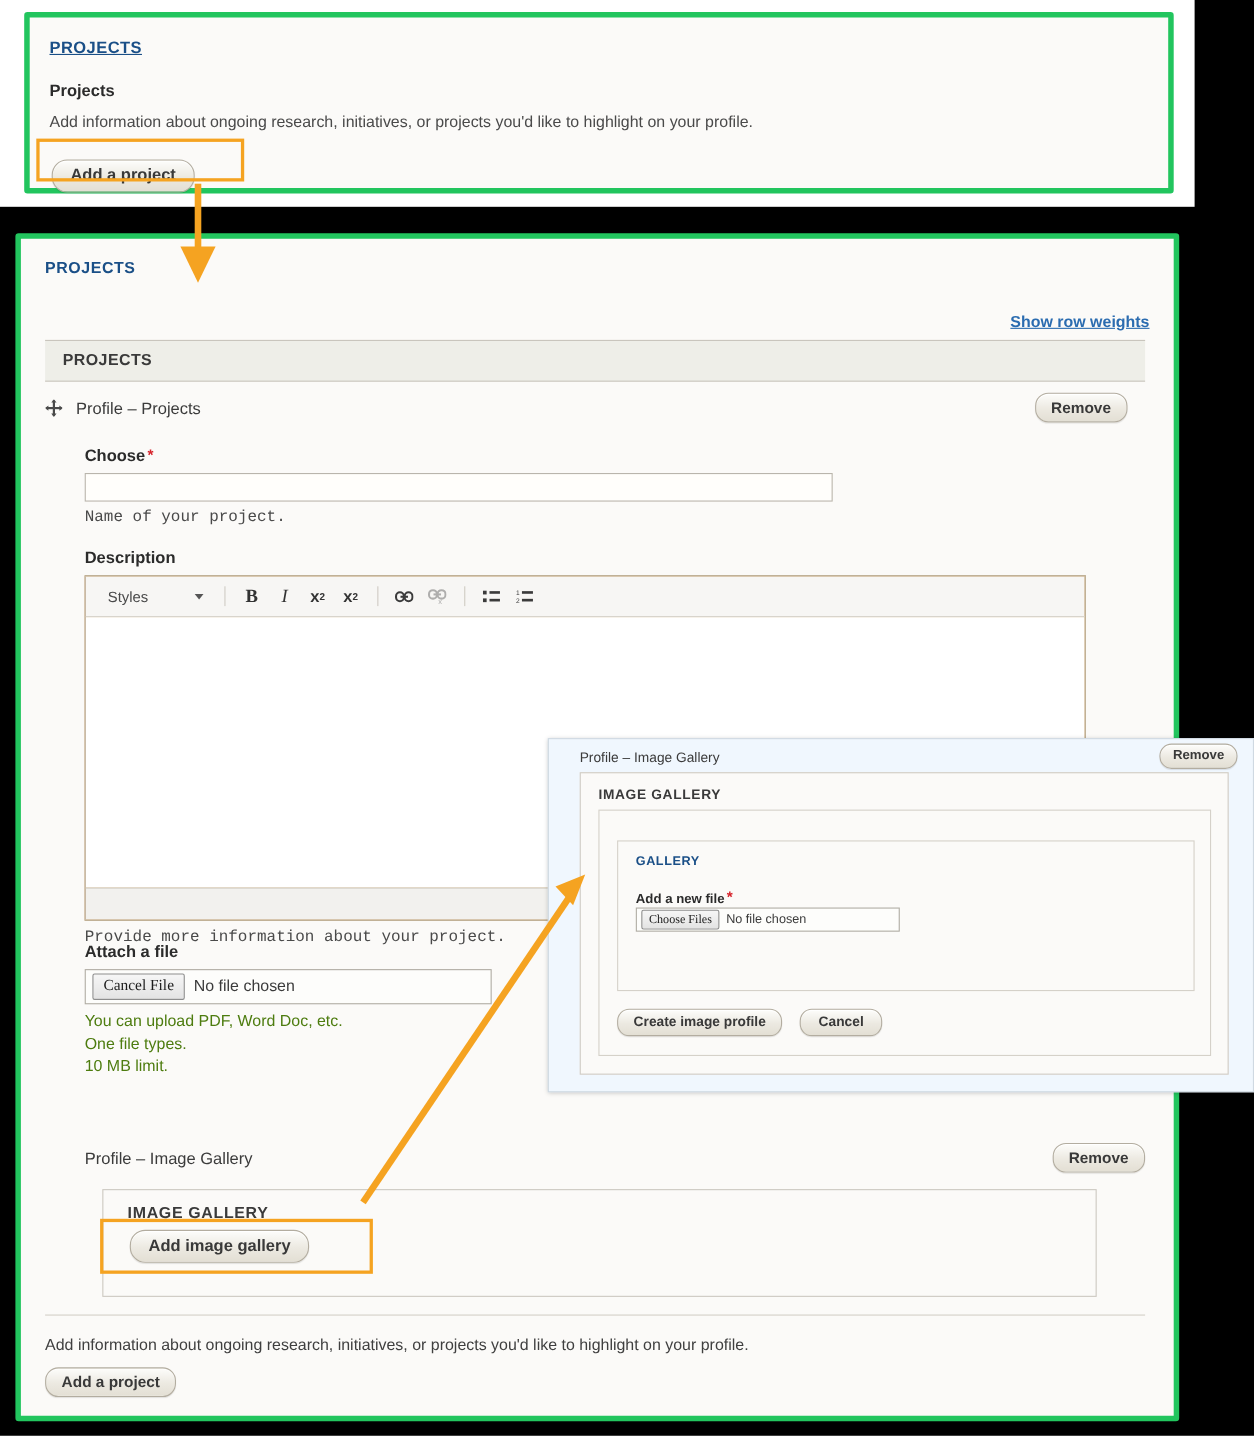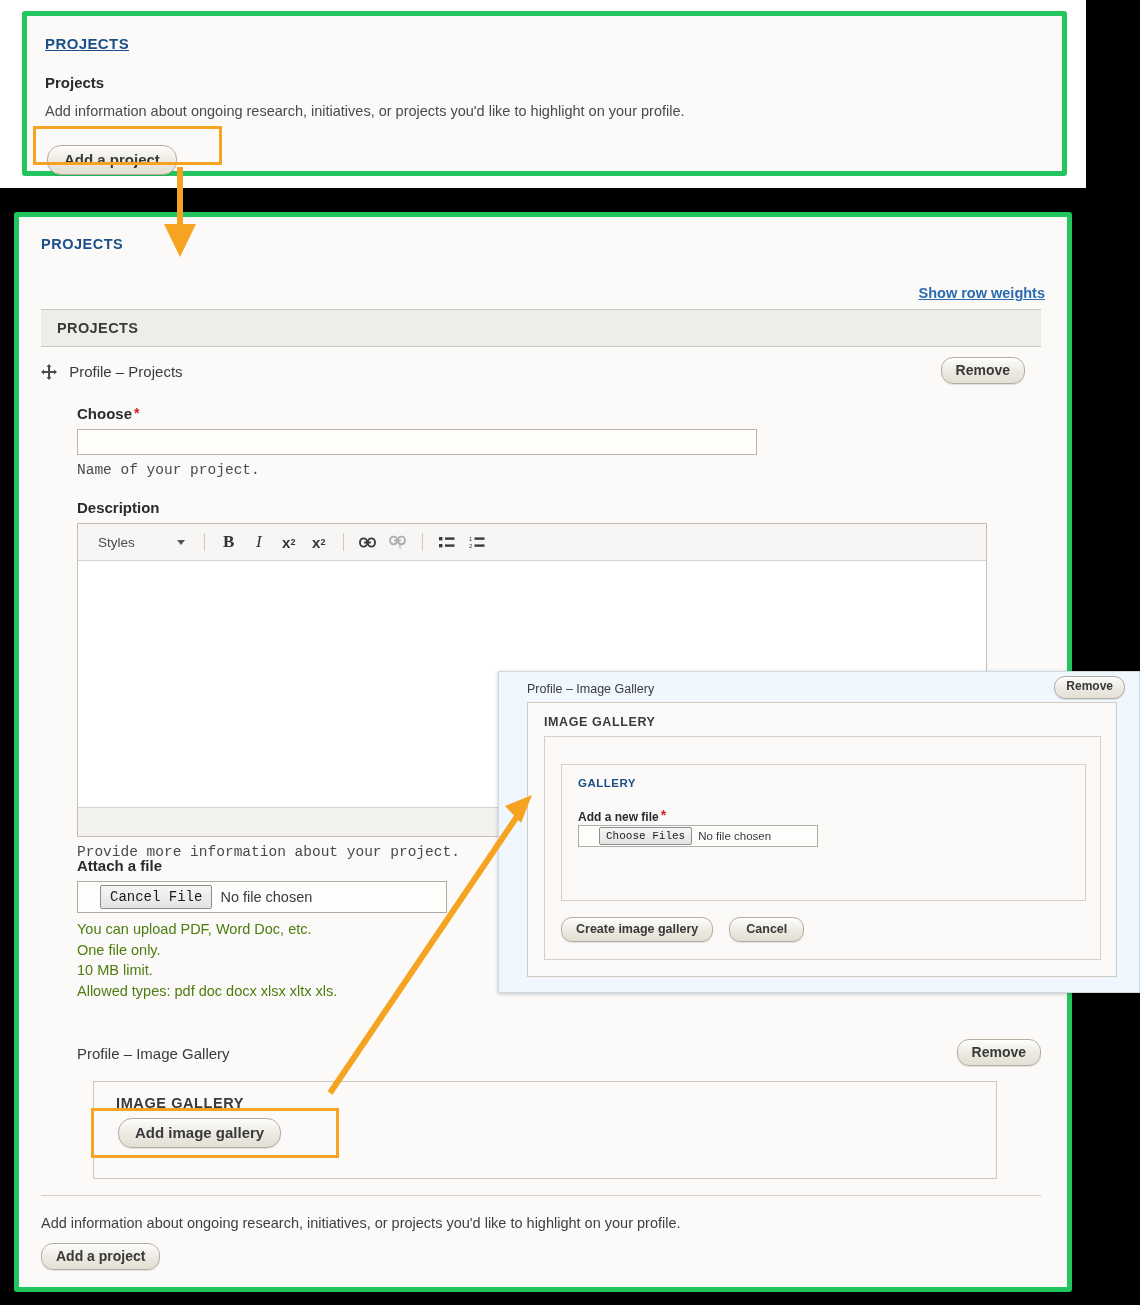--- a/index.html
+++ b/index.html
@@ -238,24 +238,23 @@
     padding: 0 6px;
     gap: 8px;
   }
   .choose-btn {
     background: linear-gradient(to bottom, #f6f6f6, #e3e3e3);
     border: 1px solid #8d8d8d;
     border-radius: 2px;
     font-size: 14px;
     color: #1b1b1b;
     padding: 3px 9px;
-    font-family: Liberation Mono, monospace;
+    font-family: Liberation Serif, serif;
     cursor: pointer;
     white-space: nowrap;
-    margin-left: 16px;
   }
   .no-file {
     font-size: 14.5px;
     color: #3b3b3b;
   }
   .multi-help { font-size: 14.5px; color: #4d7c0f; line-height: 1.42; margin-top: 6px; }
 
   
   #gallery-row { left: 58px; top: 828px; width: 964px; }
   #gallery-row-label { font-size: 15px; color: #3b3b3b; }
@@ -509,23 +508,22 @@
   </div>
 
   <div class="field-block" id="attach-field">
     <label class="lbl">Attach a file</label>
     <div class="file-input">
       <span class="choose-btn">Cancel File</span>
       <span class="no-file">No file chosen</span>
     </div>
     <div class="multi-help">
       <div>You can upload PDF, Word Doc, etc.</div>
-      <div>One file only.</div>
+      <div>One file types.</div>
       <div>10 MB limit.</div>
-      <div>Allowed types: pdf doc docx xlsx xltx xls.</div>
     </div>
   </div>
 
   <div class="field-block" id="gallery-row">
     <span id="gallery-row-label">Profile – Image Gallery</span>
     <button class="btn small" id="gallery-row-remove">Remove</button>
     <div id="gallery-inner-box">
       <div id="gallery-inner-title">IMAGE GALLERY</div>
       <button class="btn" id="add-image-gallery-btn">Add image gallery</button>
     </div>
@@ -549,21 +547,21 @@
         <div id="popup-addfile-label">
           <span>Add a new file</span><span class="req">*</span>
         </div>
         <div id="popup-file-input">
           <span class="choose-btn">Choose Files</span>
           <span class="no-file">No file chosen</span>
         </div>
       </div>
 
       <div id="popup-buttons">
-        <button class="btn tiny" style="font-size:12.5px;padding:4px 14px 5px;">Create image gallery</button>
+        <button class="btn tiny" style="font-size:12.5px;padding:4px 14px 5px;">Create image profile</button>
         <button class="btn tiny" style="font-size:12.5px;padding:4px 16px 5px;">Cancel</button>
       </div>
     </div>
   </div>
 </div>
 
 <div class="hl-box" id="hl-add-project"></div>
 <div class="hl-box" id="hl-add-gallery"></div>
 
 <svg class="anno">

